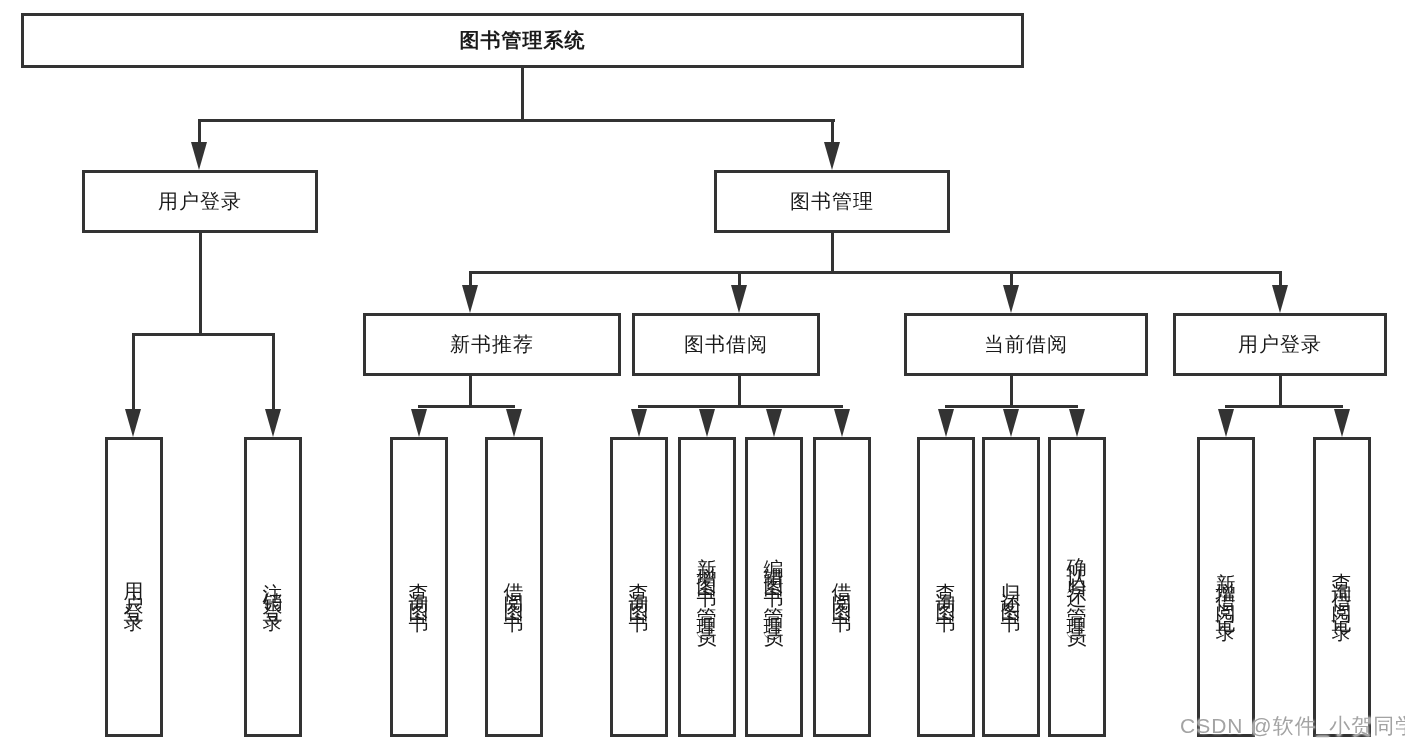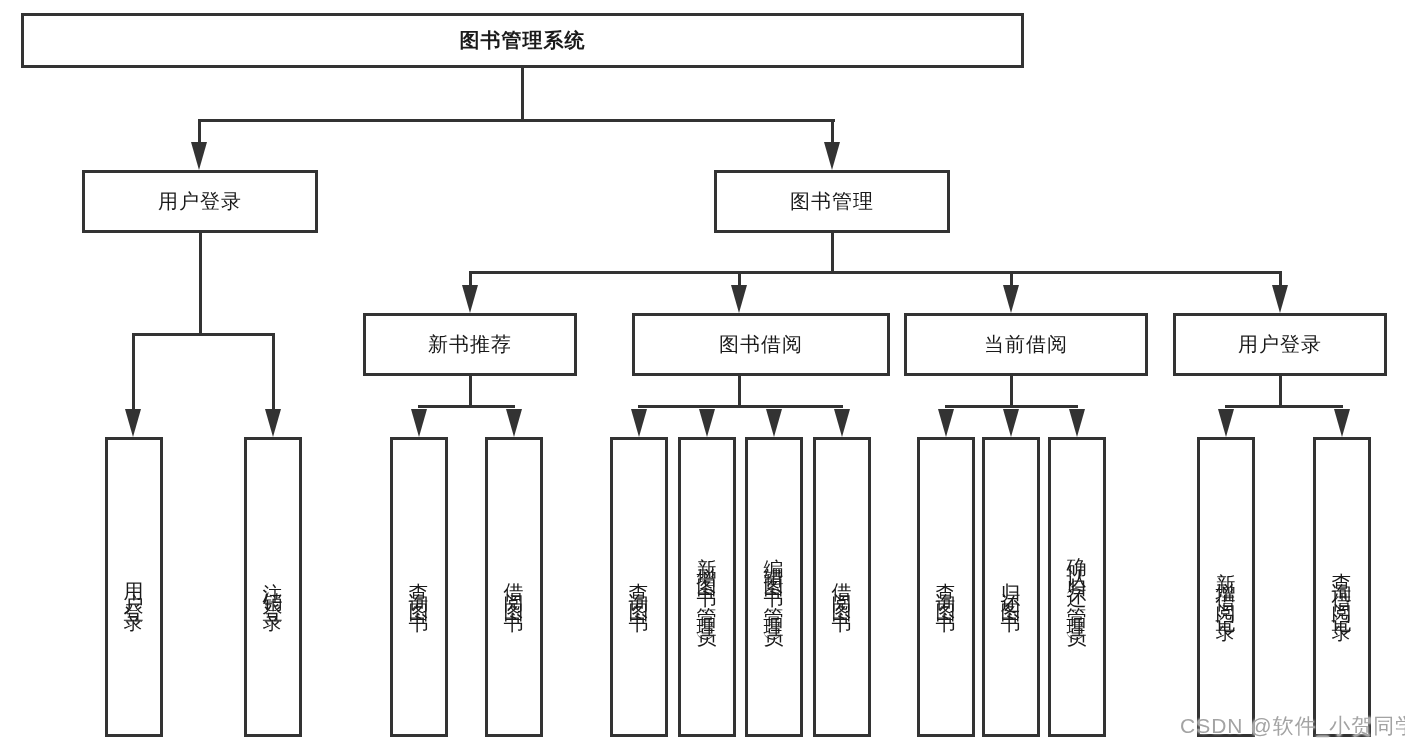--- a/index.html
+++ b/index.html
@@ -90,24 +90,24 @@
   <div class="hline" style="left:469px;top:271px;width:812px;"></div>
   <div class="vline" style="left:469px;top:271px;height:18px;"></div>
   <div class="vline" style="left:738px;top:271px;height:18px;"></div>
   <div class="vline" style="left:1010px;top:271px;height:18px;"></div>
   <div class="vline" style="left:1279px;top:271px;height:18px;"></div>
   <div class="arrow" style="left:462px;top:285px;"></div>
   <div class="arrow" style="left:731px;top:285px;"></div>
   <div class="arrow" style="left:1003px;top:285px;"></div>
   <div class="arrow" style="left:1272px;top:285px;"></div>
 
-  <div class="box" style="left:363px;top:313px;width:214px;height:63px;">
+  <div class="box" style="left:363px;top:313px;width:258px;height:63px;">
     <span>新书推荐</span>
   </div>
-  <div class="box" style="left:632px;top:313px;width:258px;height:63px;">
+  <div class="box" style="left:632px;top:313px;width:188px;height:63px;">
     <span>图书借阅</span>
   </div>
   <div class="box" style="left:904px;top:313px;width:244px;height:63px;">
     <span>当前借阅</span>
   </div>
   <div class="box" style="left:1173px;top:313px;width:214px;height:63px;">
     <span>用户登录</span>
   </div>
 
   <div class="vline" style="left:469px;top:376px;height:31px;"></div>

